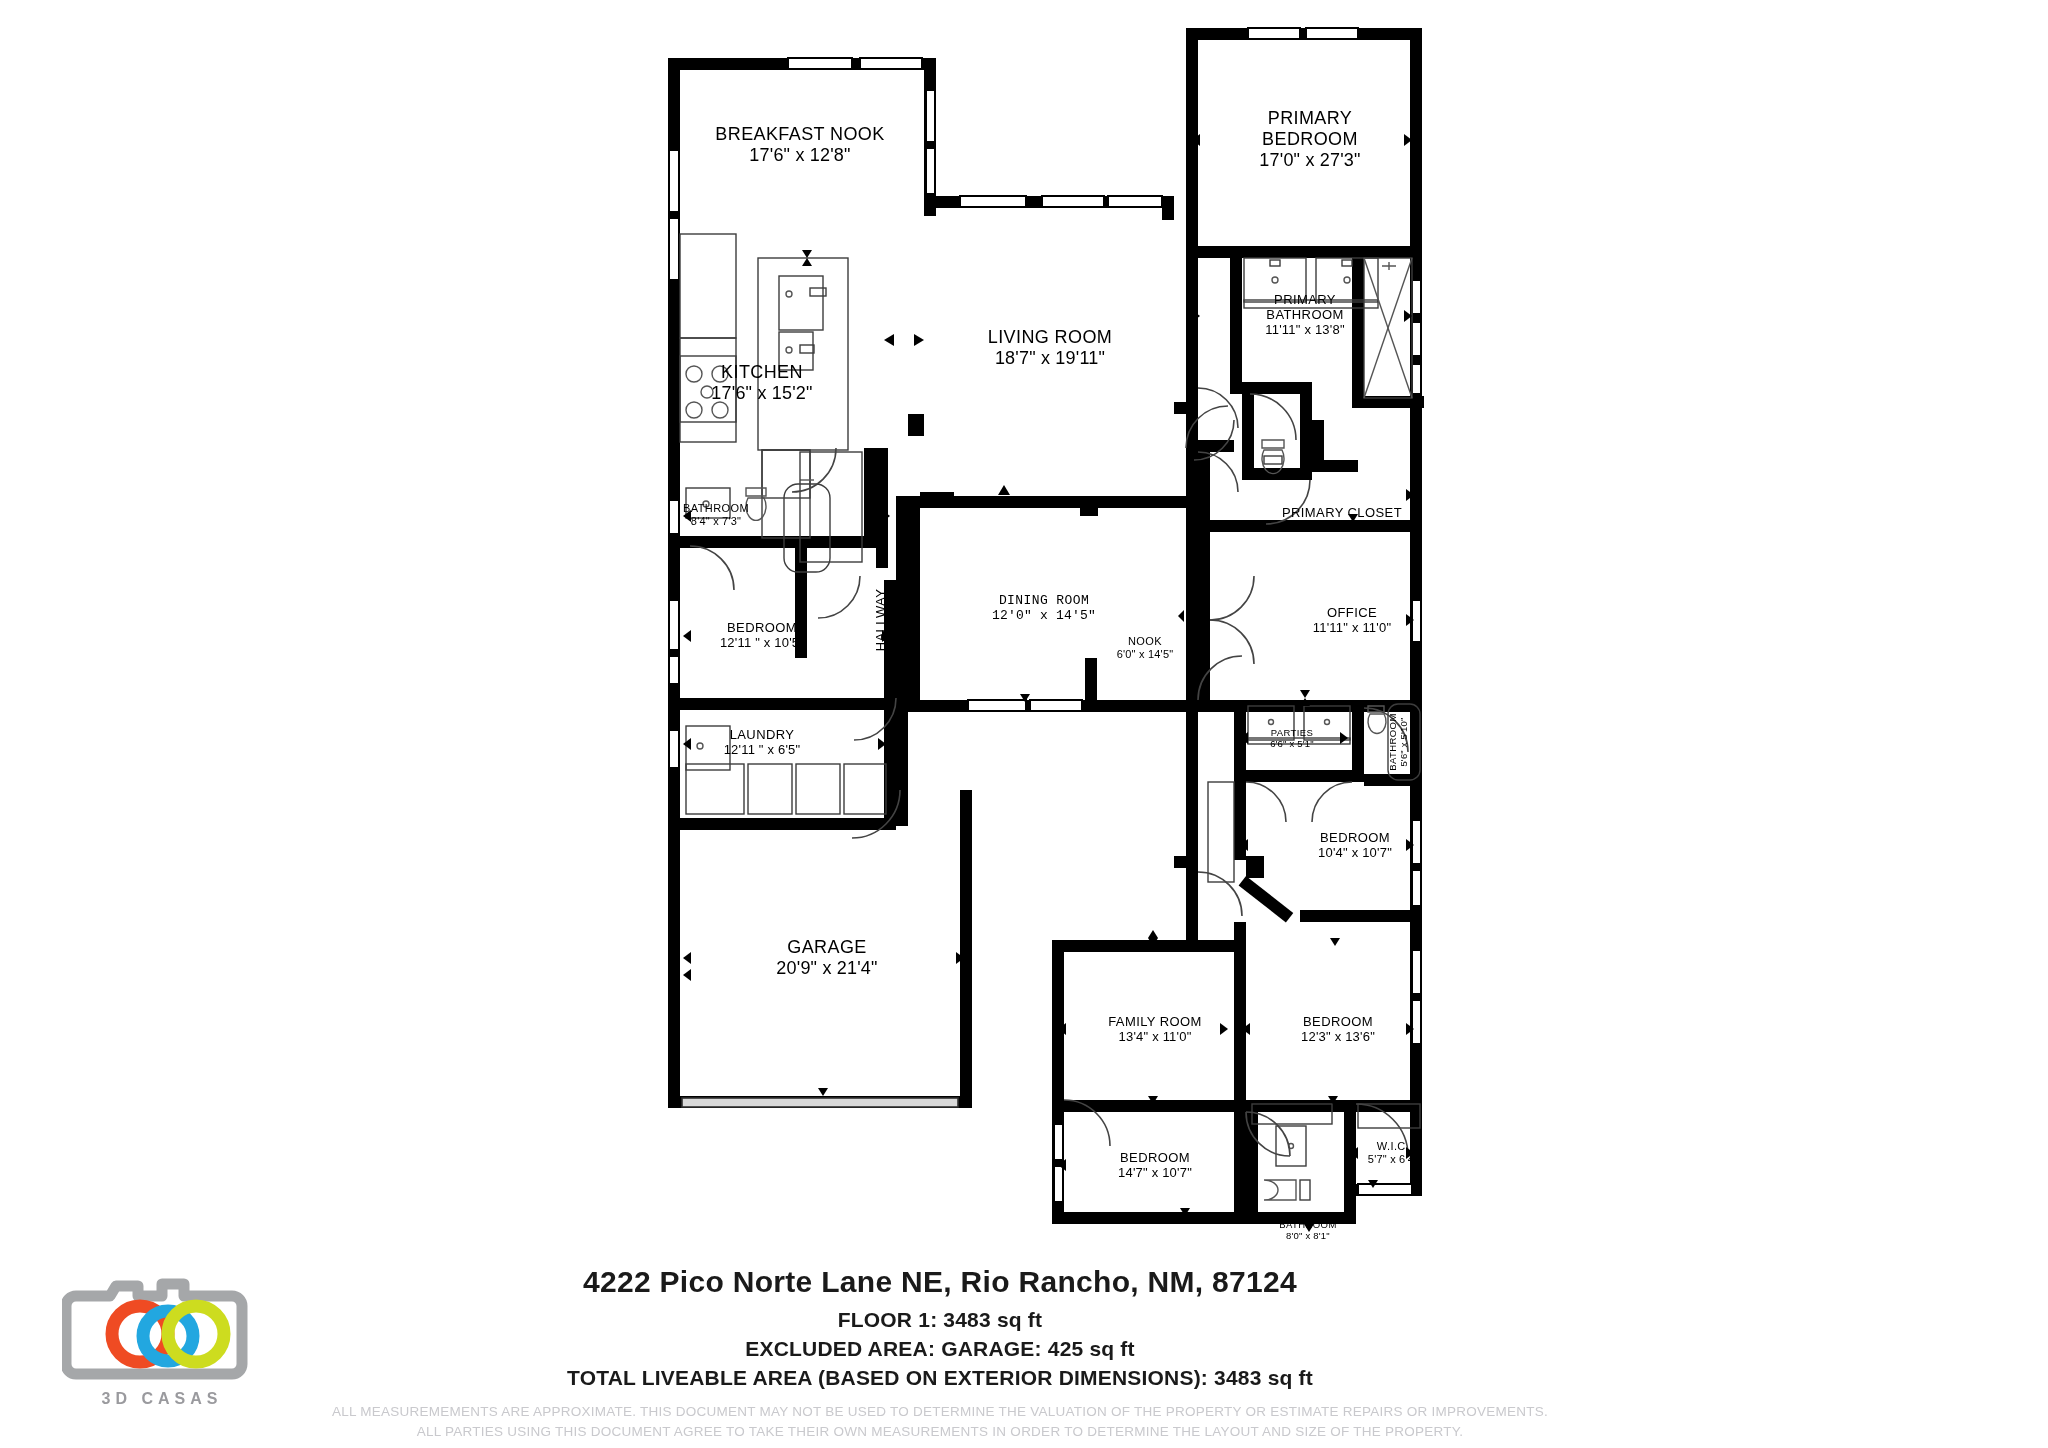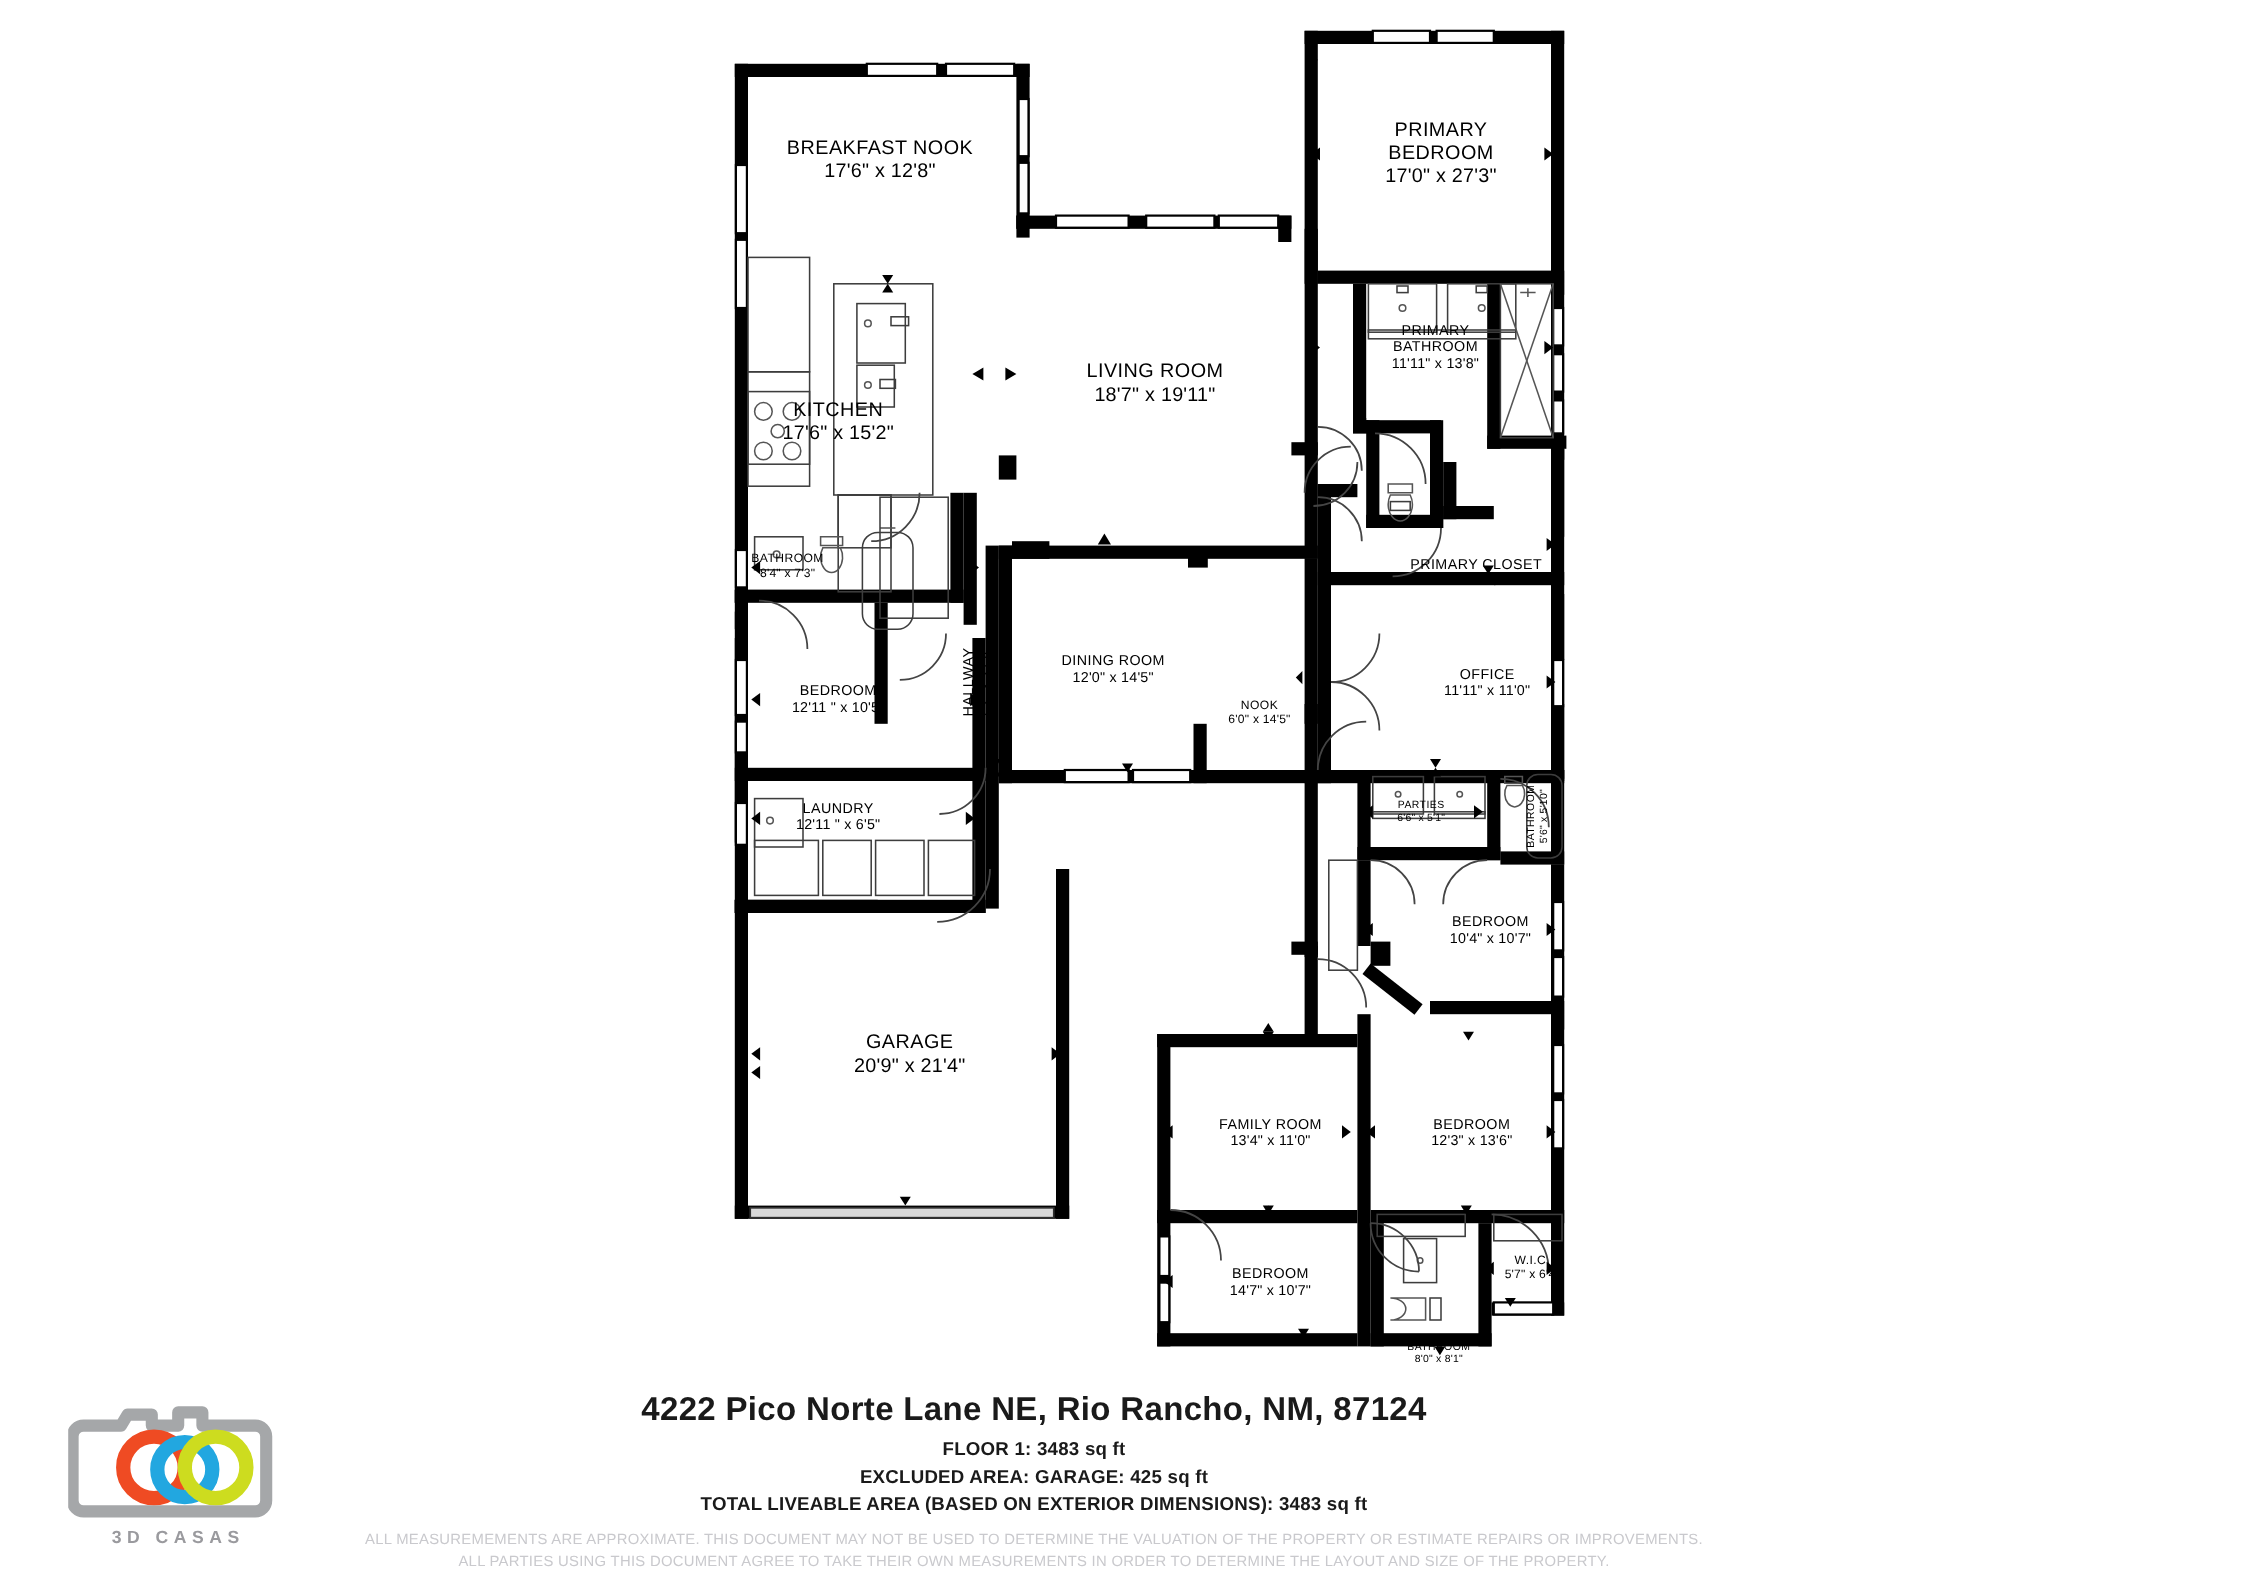--- a/index.html
+++ b/index.html
@@ -73,21 +73,21 @@
     text-align: center;
   }
   #footer .address {
     font-size: 30px;
     font-weight: bold;
     color: #1a1a1a;
     letter-spacing: 0.3px;
     margin-bottom: 9px;
   }
   #footer .area-line {
-    font-size: 17px;
+    font-size: 21px;
     font-weight: bold;
     color: #1a1a1a;
     letter-spacing: 0.2px;
     margin-bottom: 5px;
   }
   #footer .disclaimer {
     margin-top: 12px;
   }
   #footer .disclaimer div {
     font-size: 13.5px;
@@ -504,21 +504,21 @@
     <span class="rdim">8'4" x 7'3"</span>
   </div>
   <div class="room-label sz-sm" style="left:762px; top:635px;">
     <span class="rname">BEDROOM</span>
     <span class="rdim">12'11 " x 10'5"</span>
   </div>
   <div class="room-label sz-sm rot90" style="left:888px; top:620px;">
     <span class="rname">HALLWAY</span>
     <span class="rdim">7'2" x 21'4"</span>
   </div>
-  <div class="room-label sz-sm" style="left:1012px; top:608px;">
+  <div class="room-label sz-sm" style="left:1044px; top:608px;font-family:Liberation Mono, monospace;">
     <span class="rname">DINING ROOM</span>
     <span class="rdim">12'0" x 14'5"</span>
   </div>
   <div class="room-label sz-xs" style="left:1145px; top:648px;">
     <span class="rname">NOOK</span>
     <span class="rdim">6'0" x 14'5"</span>
   </div>
   <div class="room-label sz-sm" style="left:1352px; top:620px;">
     <span class="rname">OFFICE</span>
     <span class="rdim">11'11" x 11'0"</span>

